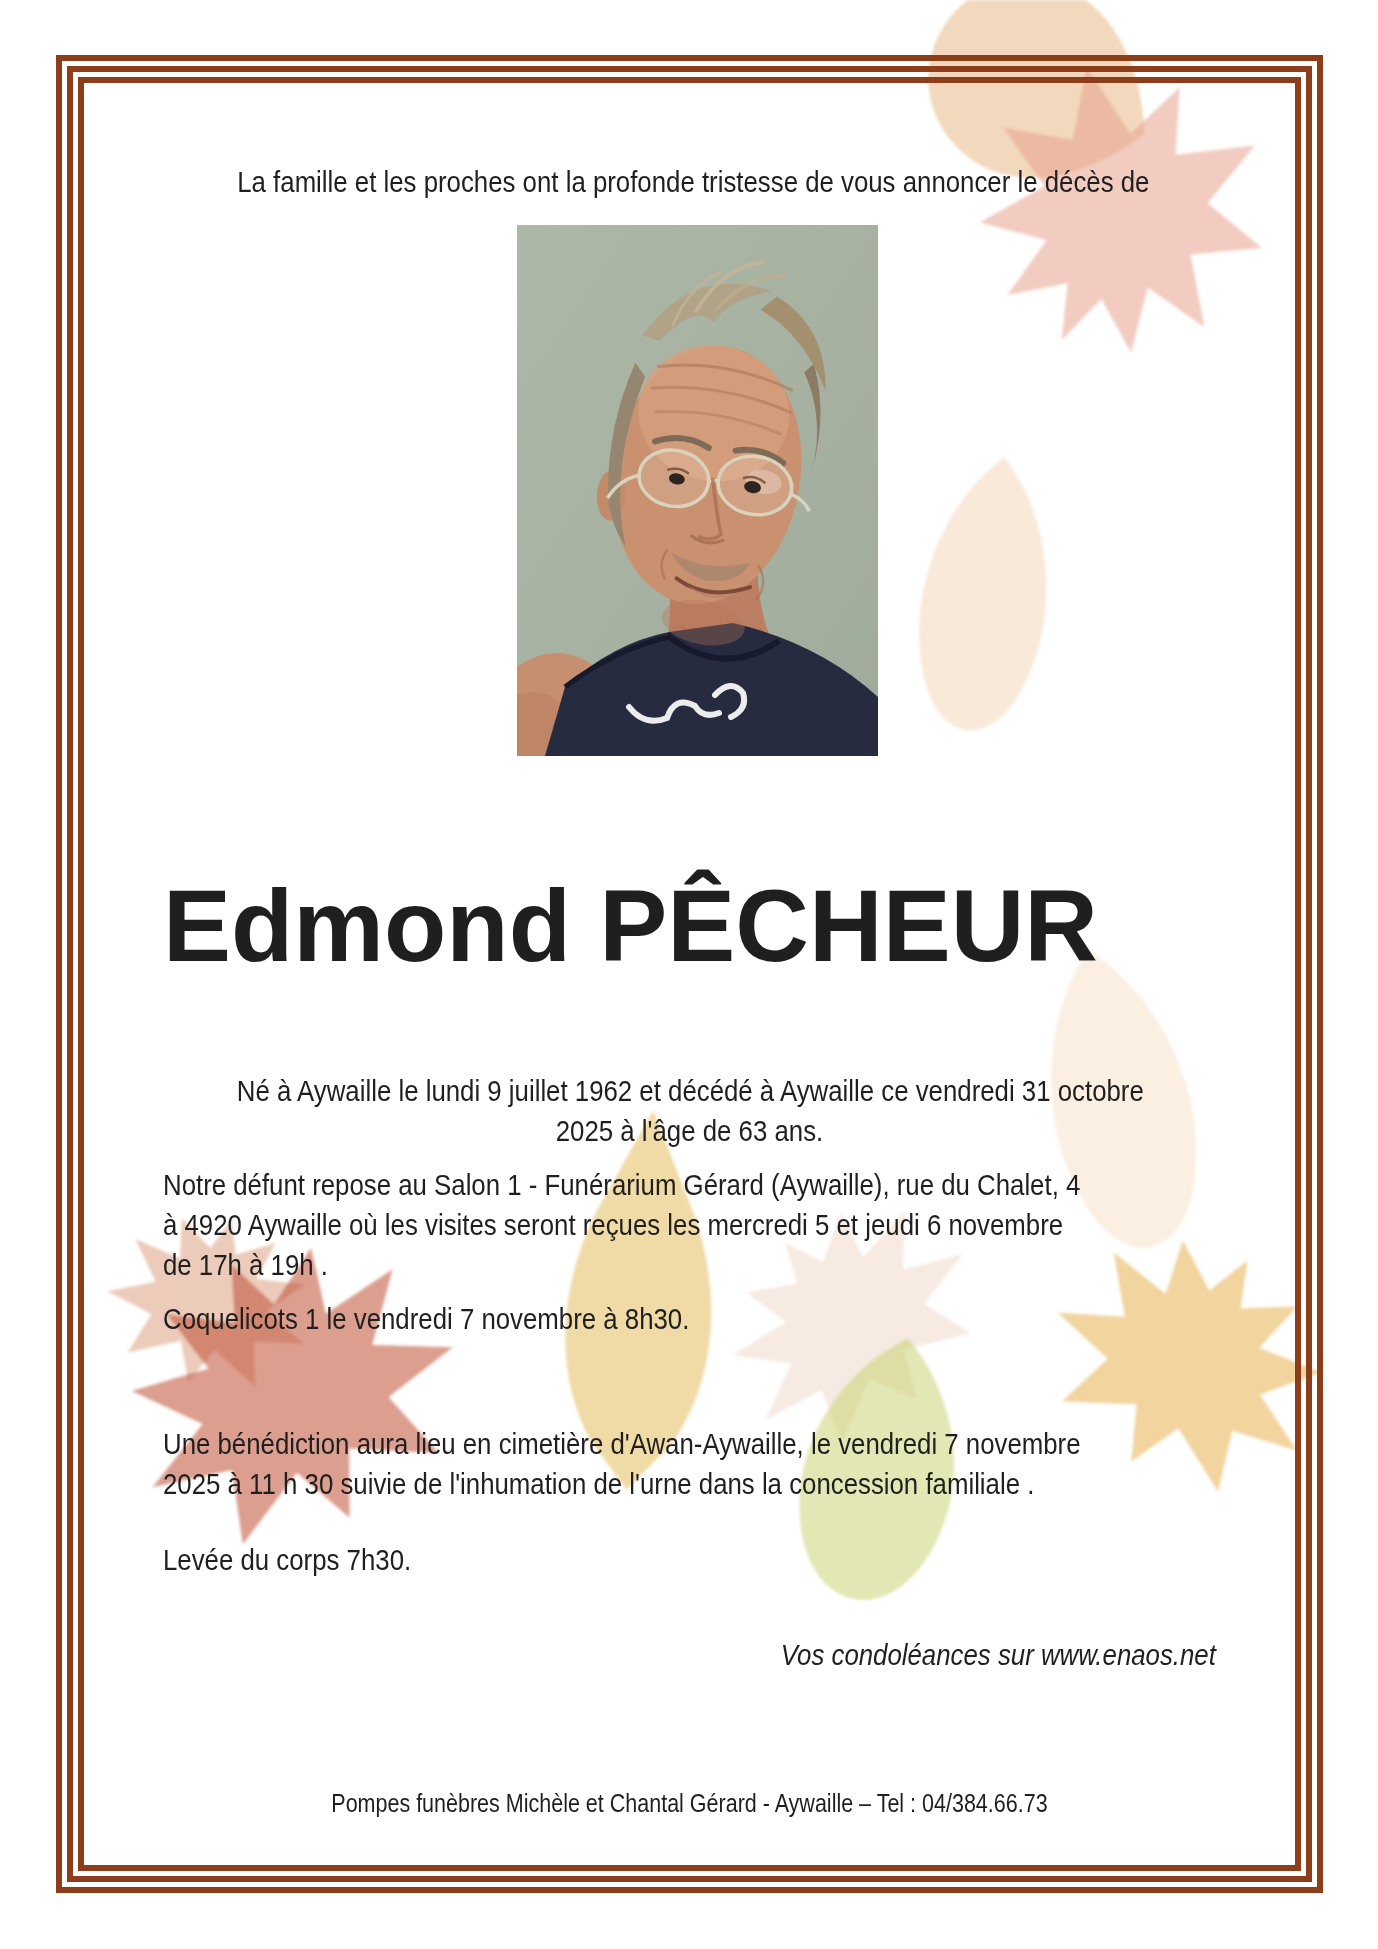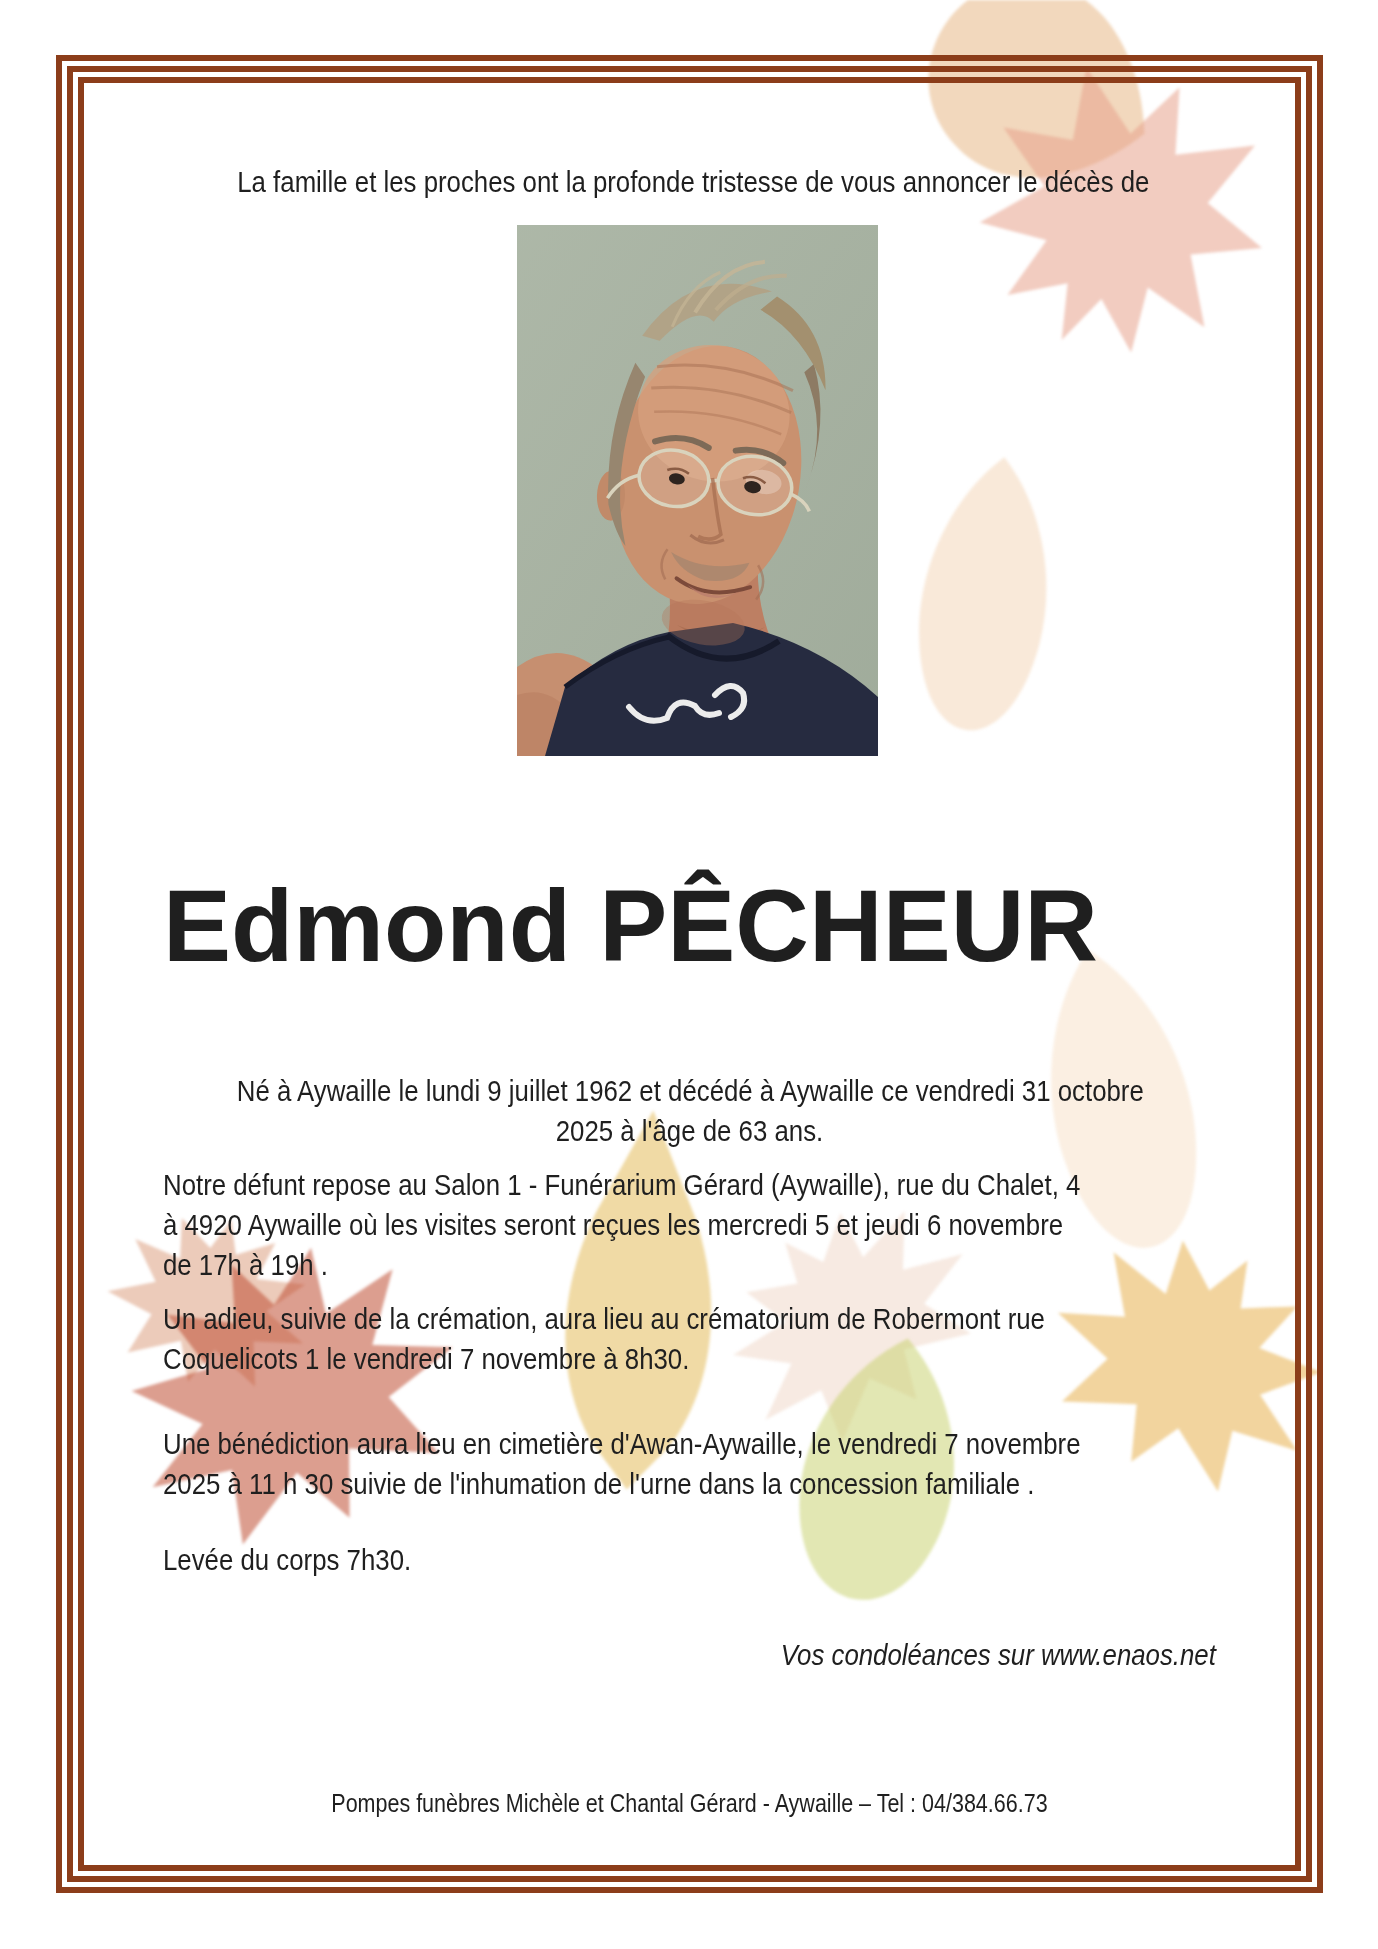--- a/index.html
+++ b/index.html
@@ -157,21 +157,20 @@
   <div class="tblock para-1 align-center">
       <div class="ln"><span class="cx">Né à Aywaille le lundi 9 juillet 1962 et décédé à Aywaille ce vendredi 31 octobre</span></div>
       <div class="ln"><span class="cx">2025 à l'âge de 63 ans.</span></div>
     </div>
   <div class="tblock para-2 align-left">
       <div class="ln"><span class="cx">Notre défunt repose au Salon 1 - Funérarium Gérard (Aywaille), rue du Chalet, 4</span></div>
       <div class="ln"><span class="cx">à 4920 Aywaille où les visites seront reçues les mercredi 5 et jeudi 6 novembre</span></div>
       <div class="ln"><span class="cx">de 17h à 19h .</span></div>
     </div>
   <div class="tblock para-3 align-left">
-      <div class="ln"><span class="cx">Un adieu, suivie de la crémation, aura lieu au crématorium de Robermont rue</span></div>
       <div class="ln"><span class="cx">Coquelicots 1 le vendredi 7 novembre à 8h30.</span></div>
     </div>
   <div class="tblock para-4 align-left">
       <div class="ln"><span class="cx">Une bénédiction aura lieu en cimetière d'Awan-Aywaille, le vendredi 7 novembre</span></div>
       <div class="ln"><span class="cx">2025 à 11 h 30 suivie de l'inhumation de l'urne dans la concession familiale .</span></div>
     </div>
   <div class="tblock para-5 align-left">
       <div class="ln"><span class="cx">Levée du corps 7h30.</span></div>
     </div>
 

